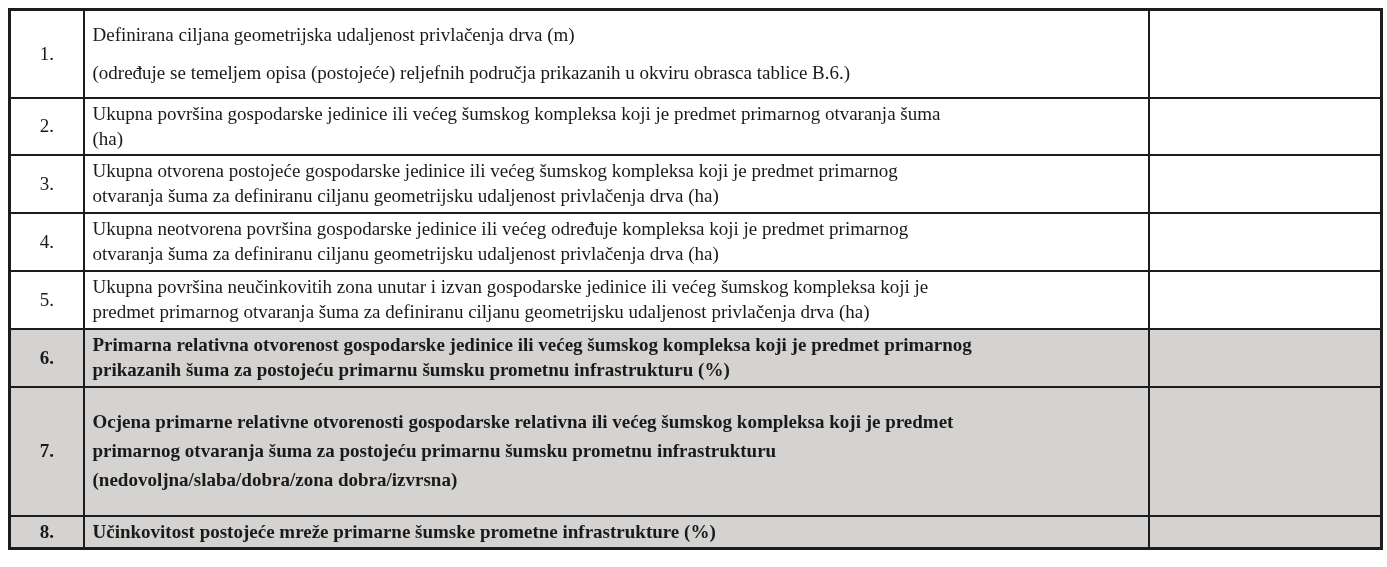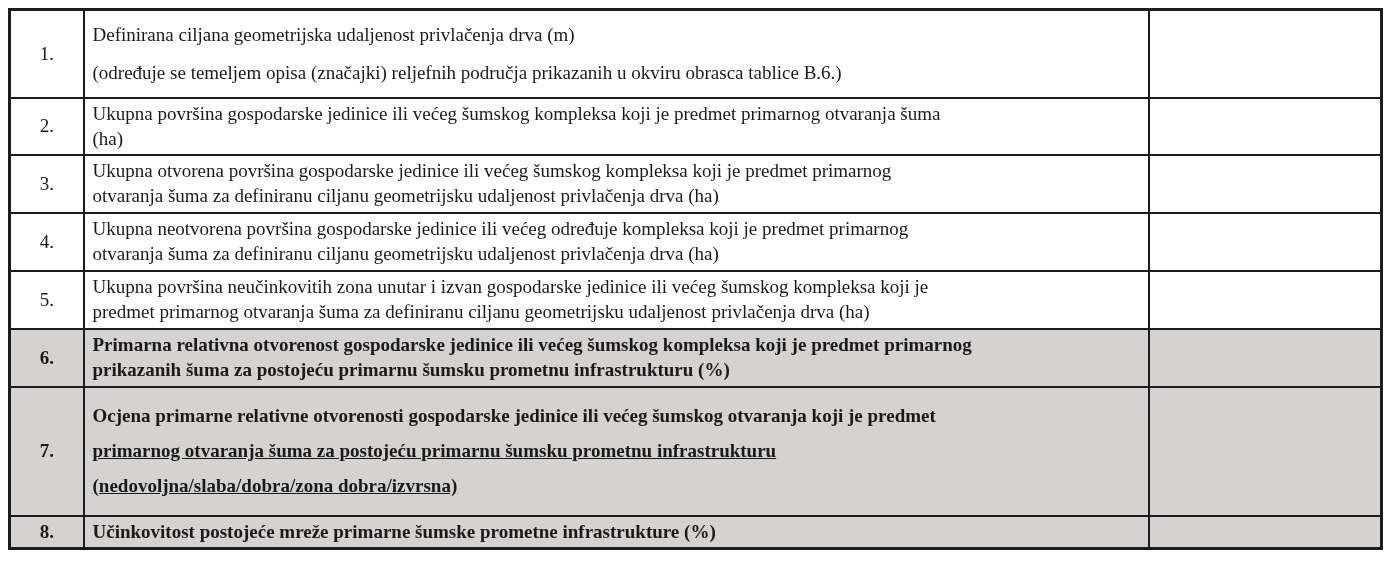--- a/index.html
+++ b/index.html
@@ -51,21 +51,21 @@
   tr:nth-child(2) { height: 53px; }
   tr:nth-child(3) { height: 58px; }
   tr:nth-child(4) { height: 58px; }
   tr:nth-child(5) { height: 58px; }
   tr:nth-child(6) { height: 58px; }
   tr:nth-child(7) { height: 129px; }
   tr:nth-child(8) { height: 32px; }
 
   
   tr:nth-child(1) .line + .line { margin-top: 16px; }
-  tr:nth-child(7) .line + .line { margin-top: 13px; text-decoration: underline; }
+  tr:nth-child(7) .line + .line { margin-top: 7px; }
 
   tr.highlighted {
     background: #d4d3d1;
     font-weight: bold;
   }
 </style>
 </head>
 <body>
 
 <div class="page">
@@ -73,36 +73,36 @@
     <colgroup>
       <col class="col-num">
       <col class="col-desc">
       <col class="col-value">
     </colgroup>
     <tbody>
         <tr class="">
           <td class="cell-num">1.</td>
           <td class="cell-desc">
             <div class="line">Definirana ciljana geometrijska udaljenost privlačenja drva (m)</div>
-            <div class="line">(određuje se temeljem opisa (značajki) reljefnih područja prikazanih u okviru obrasca tablice B.6.)</div>
+            <div class="line">(određuje se temeljem opisa (postojeće) reljefnih područja prikazanih u okviru obrasca tablice B.6.)</div>
           </td>
           <td class="cell-value"></td>
         </tr>
         <tr class="">
           <td class="cell-num">2.</td>
           <td class="cell-desc">
             <div class="line">Ukupna površina gospodarske jedinice ili većeg šumskog kompleksa koji je predmet primarnog otvaranja šuma</div>
             <div class="line">(ha)</div>
           </td>
           <td class="cell-value"></td>
         </tr>
         <tr class="">
           <td class="cell-num">3.</td>
           <td class="cell-desc">
-            <div class="line">Ukupna otvorena površina gospodarske jedinice ili većeg šumskog kompleksa koji je predmet primarnog</div>
+            <div class="line">Ukupna otvorena postojeće gospodarske jedinice ili većeg šumskog kompleksa koji je predmet primarnog</div>
             <div class="line">otvaranja šuma za definiranu ciljanu geometrijsku udaljenost privlačenja drva (ha)</div>
           </td>
           <td class="cell-value"></td>
         </tr>
         <tr class="">
           <td class="cell-num">4.</td>
           <td class="cell-desc">
             <div class="line">Ukupna neotvorena površina gospodarske jedinice ili većeg određuje kompleksa koji je predmet primarnog</div>
             <div class="line">otvaranja šuma za definiranu ciljanu geometrijsku udaljenost privlačenja drva (ha)</div>
           </td>
@@ -120,21 +120,21 @@
           <td class="cell-num">6.</td>
           <td class="cell-desc">
             <div class="line">Primarna relativna otvorenost gospodarske jedinice ili većeg šumskog kompleksa koji je predmet primarnog</div>
             <div class="line">prikazanih šuma za postojeću primarnu šumsku prometnu infrastrukturu (%)</div>
           </td>
           <td class="cell-value"></td>
         </tr>
         <tr class="highlighted">
           <td class="cell-num">7.</td>
           <td class="cell-desc">
-            <div class="line">Ocjena primarne relativne otvorenosti gospodarske jedinice ili većeg šumskog otvaranja koji je predmet</div>
+            <div class="line">Ocjena primarne relativne otvorenosti gospodarske relativna ili većeg šumskog kompleksa koji je predmet</div>
             <div class="line">primarnog otvaranja šuma za postojeću primarnu šumsku prometnu infrastrukturu</div>
             <div class="line">(nedovoljna/slaba/dobra/zona dobra/izvrsna)</div>
           </td>
           <td class="cell-value"></td>
         </tr>
         <tr class="highlighted">
           <td class="cell-num">8.</td>
           <td class="cell-desc">
             <div class="line">Učinkovitost postojeće mreže primarne šumske prometne infrastrukture (%)</div>
           </td>

